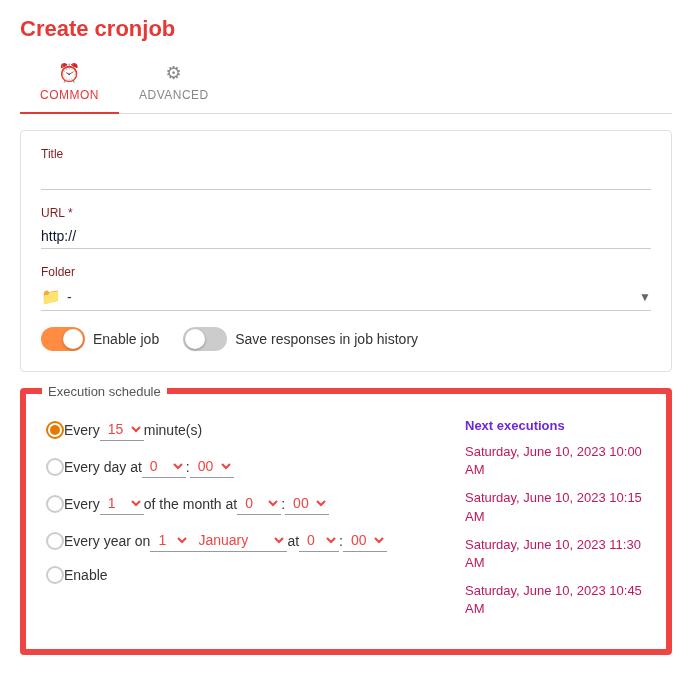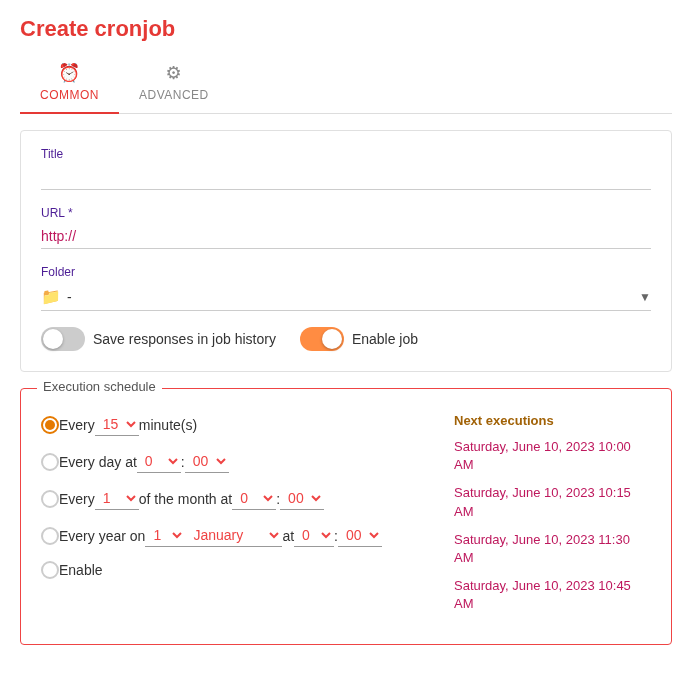--- a/index.html
+++ b/index.html
@@ -52,32 +52,32 @@
       border: 1px solid #e0e0e0;
       border-radius: 4px;
       padding: 16px 20px 20px 20px;
       margin-bottom: 16px;
     }
     .field-group {
       margin-bottom: 16px;
     }
     .field-label {
       font-size: 12px;
-      color: #4c1d95;
+      color: #7f1d1d;
       margin-bottom: 4px;
       display: block;
     }
     .field-input {
       width: 100%;
       border: none;
       border-bottom: 1px solid #ccc;
       padding: 4px 0;
       font-size: 14px;
       outline: none;
-      color: #be185d;
+      color: #0f172a;
       background: transparent;
     }
     .folder-row {
       display: flex;
       align-items: center;
       border-bottom: 1px solid #ccc;
       padding: 4px 0;
     }
     .folder-icon {
       margin-right: 6px;
@@ -142,23 +142,23 @@
       left: 2px;
       transition: left 0.2s;
       box-shadow: 0 1px 3px rgba(0,0,0,0.3);
     }
     .toggle-track.on .toggle-thumb {
       left: 22px;
     }
 
     
     .schedule-card {
-      border: 1px solid #ef4444;
+      border: 6px solid #ef4444;
       border-radius: 4px;
-      padding: 16px 32px 20px 20px;
+      padding: 16px 16px 20px 20px;
       position: relative;
       margin-top: 13px;
     }
     .schedule-legend {
       position: absolute;
       top: -10px;
       left: 16px;
       background: #fff;
       padding: 0 6px;
       font-size: 13px;
@@ -218,21 +218,21 @@
     .colon-text {
       font-size: 14px;
       color: #333;
     }
     .next-executions {
       width: 185px;
       flex-shrink: 0;
     }
     .next-executions-title {
       font-size: 13px;
-      color: #a16207;
+      color: #6d28d9;
       margin-bottom: 10px;
       font-weight: 600;
     }
     .execution-time {
       font-size: 13px;
       color: #be185d;
       margin-bottom: 10px;
       line-height: 1.4;
     }
   </style>
@@ -274,34 +274,34 @@
           <option>-</option>
         </select>
         <span class="folder-chevron">▼</span>
       </div>
     </div>
 
     <div class="toggles-row">
 
       <div class="toggle-group">
         <div class="toggle-switch">
+          <div class="toggle-track on">
+            <div class="toggle-thumb"></div>
+          </div>
+        </div>
+        <span class="toggle-label">Enable job</span>
+      </div>
+
+      <div class="toggle-group">
+        <div class="toggle-switch">
           <div class="toggle-track">
             <div class="toggle-thumb"></div>
           </div>
         </div>
         <span class="toggle-label">Save responses in job history</span>
-      </div>
-
-      <div class="toggle-group">
-        <div class="toggle-switch">
-          <div class="toggle-track on">
-            <div class="toggle-thumb"></div>
-          </div>
-        </div>
-        <span class="toggle-label">Enable job</span>
       </div>
     </div>
 
   </div>
 
   <div class="schedule-card">
     <span class="schedule-legend">Execution schedule</span>
 
     <div class="schedule-content">
 

